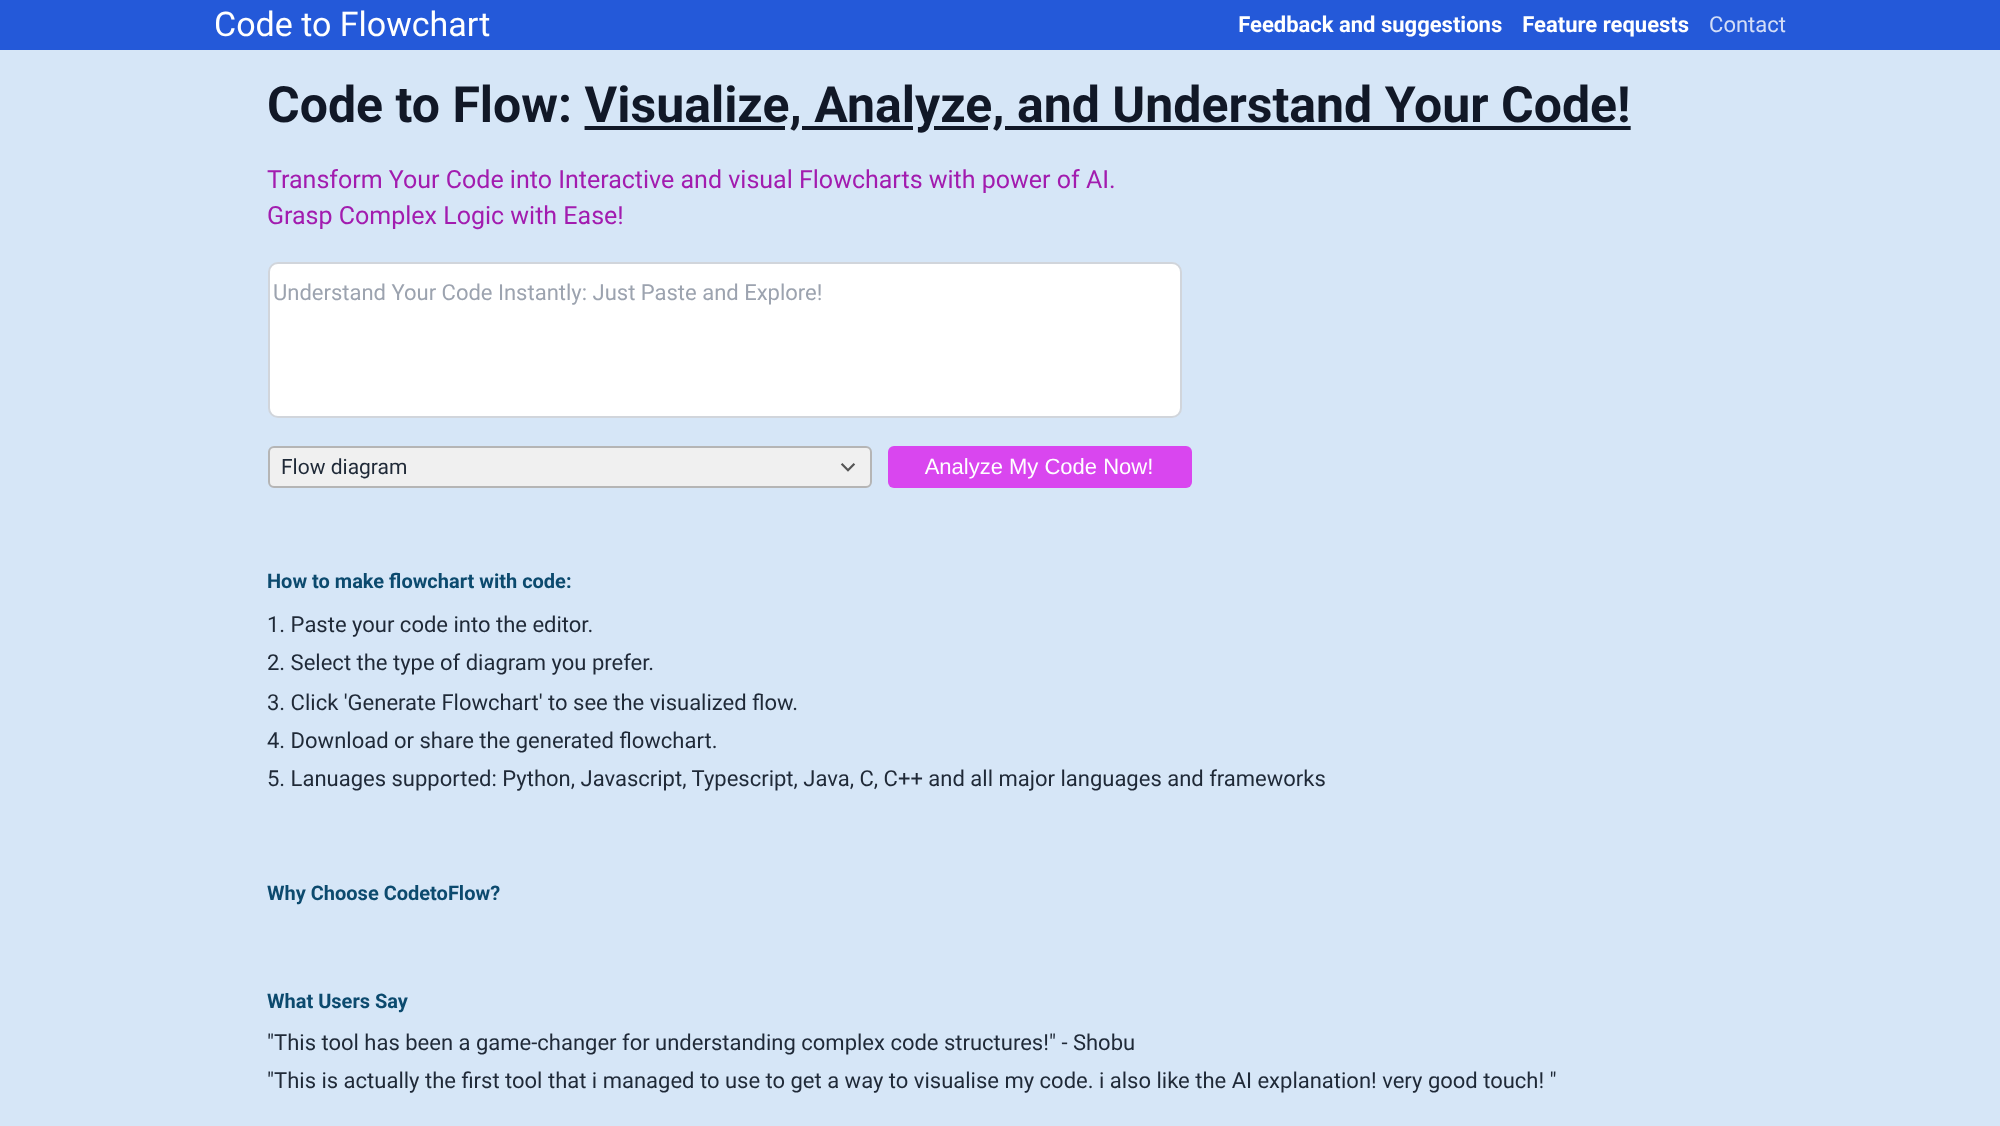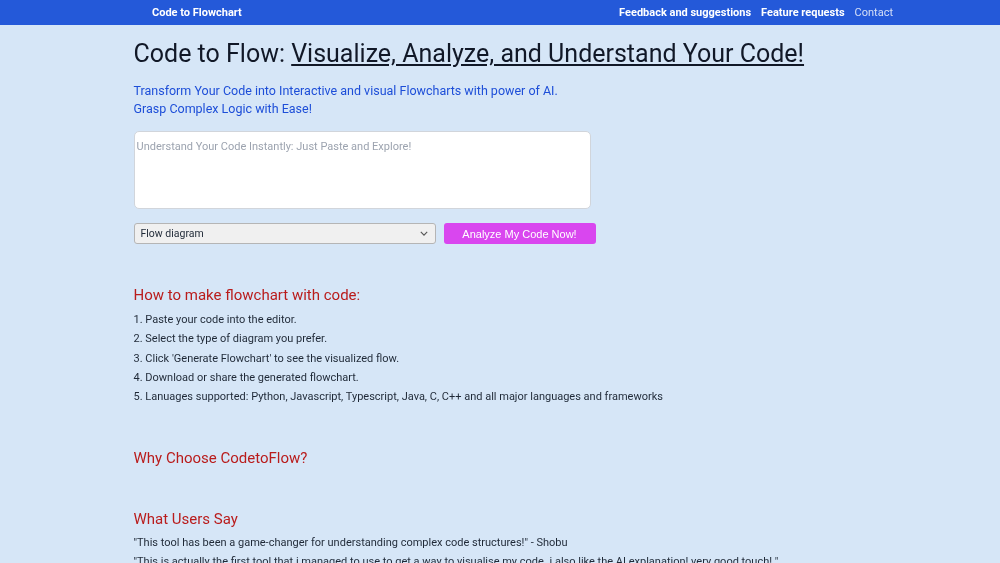--- a/index.html
+++ b/index.html
@@ -18,23 +18,22 @@
     .header {
       background: #2459d9;
       color: #fff;
       display: flex;
       justify-content: space-between;
       align-items: center;
       padding: 0 107px;
       height: 25px;
     }
     .brand {
-      font-size: 11px;
-      font-weight: 700;
-      margin-left: 45px;
+      font-size: 17px;
+      font-weight: 400;
     }
     .nav-links {
       display: flex;
       gap: 10px;
       align-items: center;
     }
     .nav-link {
       color: #fff;
       font-size: 11px;
       font-weight: 700;
@@ -44,32 +43,32 @@
       opacity: 0.8;
       font-weight: 400;
     }
     .content {
       max-width: 733px;
       margin: 0 auto;
       padding: 12px 0 0 0;
     }
     .title {
       font-size: 25px;
-      font-weight: 400;
+      font-weight: 700;
       line-height: 1.22;
       color: #111827;
       margin-top: 2px;
     }
     .title-underline {
       text-decoration: underline;
     }
     .subtitle {
       margin-top: 12px;
       font-size: 12.5px;
-      color: #1d4ed8;
+      color: #a21caf;
       line-height: 1.5;
       max-width: 460px;
     }
     .code-area {
       margin-top: 12px;
       width: 457px;
       height: 78px;
       background: #fff;
       border: 1px solid #d1d5db;
       border-radius: 5px;
@@ -125,24 +124,24 @@
       align-items: center;
       justify-content: center;
     }
     .section {
       margin-top: 42px;
     }
     .section.tight {
       margin-top: 43px;
     }
     .section-title {
-      font-size: 15px;
-      font-weight: 400;
+      font-size: 10px;
+      font-weight: 700;
       margin-bottom: 6px;
-      color: #b91c1c;
+      color: #0c4a6e;
     }
     .step-list {
       font-size: 11px;
       line-height: 1.75;
       color: #1f2937;
     }
     .why-list {
       font-size: 11px;
       color: #1f2937;
     }

